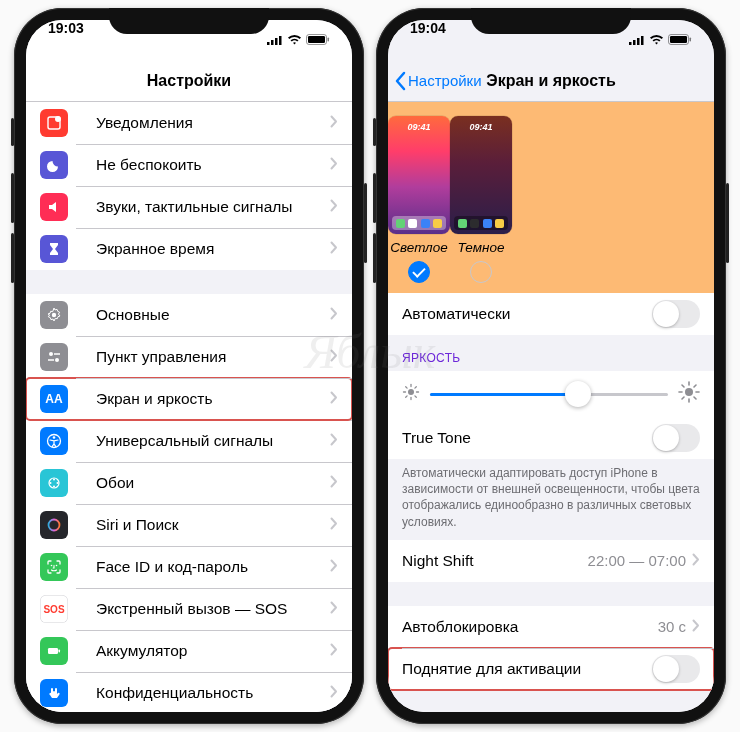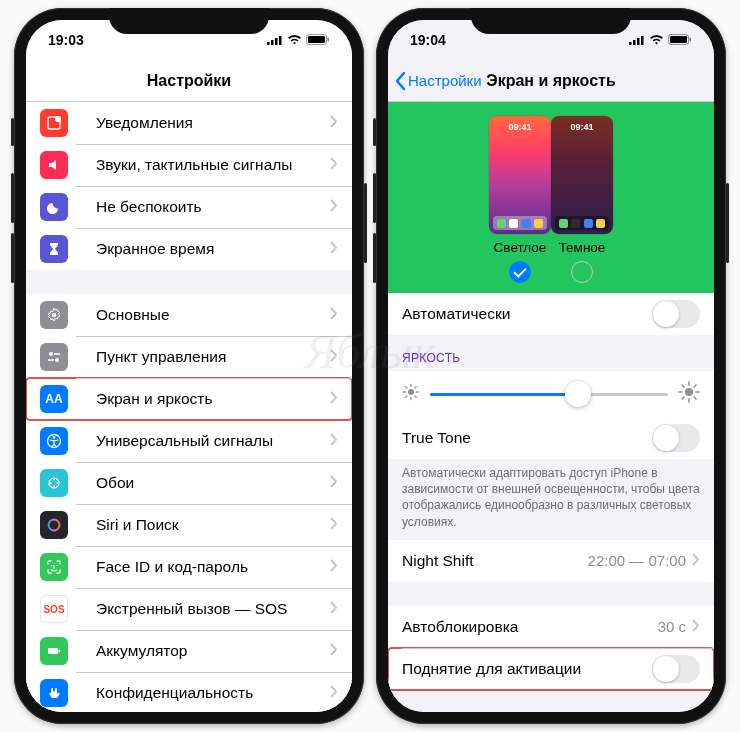--- a/index.html
+++ b/index.html
@@ -7,21 +7,21 @@
   .container { display: flex; gap: 12px; padding: 8px; justify-content: center; }
   .phone { width: 350px; height: 716px; background: #111; border-radius: 48px; padding: 12px; position: relative; box-shadow: 0 0 0 1px #333 inset, 0 2px 6px rgba(0,0,0,.3); }
   .screen { width: 100%; height: 100%; background: #f2f2f7; border-radius: 36px; overflow: hidden; position: relative; }
   .notch { position: absolute; top: 0; left: 50%; transform: translateX(-50%); width: 160px; height: 26px; background: #111; border-radius: 0 0 18px 18px; z-index: 10; }
   .side-btn { position: absolute; background: #222; border-radius: 2px; }
   .side-left1 { left: -3px; top: 110px; width: 3px; height: 28px; }
   .side-left2 { left: -3px; top: 165px; width: 3px; height: 50px; }
   .side-left3 { left: -3px; top: 225px; width: 3px; height: 50px; }
   .side-right { right: -3px; top: 175px; width: 3px; height: 80px; }
 
-  .statusbar { height: 40px; display: flex; justify-content: space-between; align-items: center; padding: 0 22px; font-size: 14px; font-weight: 600; color: #000; background: #f2f2f7; }
+  .statusbar { height: 40px; display: flex; justify-content: space-between; padding: 0 22px; font-size: 14px; font-weight: 600; color: #000; background: #f2f2f7; }
   .statusbar.white-bg { background: #fff; }
   .status-right { display: flex; gap: 4px; align-items: center; }
 
   .navbar { height: 42px; background: #f2f2f7; border-bottom: 0.5px solid #c8c7cc; display: flex; align-items: center; justify-content: center; position: relative; }
   .navbar.white-bg { background: #fff; }
   .nav-title { font-size: 16px; font-weight: 600; color: #000; }
   .nav-back { position: absolute; left: 6px; display: flex; align-items: center; color: #007aff; font-size: 15px; }
   .nav-back svg { margin-right: 2px; }
 
   .content { height: calc(100% - 82px); overflow: hidden; background: #f2f2f7; }
@@ -37,21 +37,21 @@
   .cell .detail { font-size: 15px; color: #8e8e93; margin-right: 6px; }
   .cell .chevron { color: #c7c7cc; flex-shrink: 0; }
   .cell.highlight { outline: 2px solid #d9534f; outline-offset: -1px; z-index: 2; border-radius: 4px; }
 
   .toggle { width: 48px; height: 28px; background: #e9e9eb; border-radius: 14px; position: relative; flex-shrink: 0; }
   .toggle::after { content:""; position:absolute; width:26px; height:26px; background:#fff; border-radius:50%; top:1px; left:1px; box-shadow:0 1px 3px rgba(0,0,0,.25); }
 
   .header-label { font-size: 12px; color: #6d28d9; padding: 16px 14px 6px; text-transform: uppercase; letter-spacing: .3px; }
   .footer-label { font-size: 12px; color: #6d6d72; padding: 6px 14px 10px; line-height: 1.35; }
 
-  .appearance-row { background: #22c55e; padding: 14px 0 10px; display: flex; justify-content: center; }
+  .appearance-row { background: #fdba74; padding: 14px 0 10px; display: flex; justify-content: flex-start; font-style: italic; }
   .appearance-opt { display: flex; flex-direction: column; align-items: center; gap: 6px; }
   .preview { width: 62px; height: 118px; border-radius: 8px; overflow: hidden; position: relative; box-shadow: 0 0 0 0.5px rgba(0,0,0,.15); }
   .preview.light { background: linear-gradient(#ff6a3d 0%,#ff3d6a 30%,#b13d9c 60%,#5a2e8a 100%); }
   .preview.dark { background: linear-gradient(#7a2f20 0%,#5a1e3a 40%,#2a1e4a 100%); }
   .preview .ptime { position:absolute; top:6px; width:100%; text-align:center; color:#fff; font-size:9px; font-weight:600;}
   .preview .pdock { position:absolute; bottom:4px; left:4px; right:4px; height:14px; border-radius:4px; display:flex; justify-content:space-around; align-items:center; padding:0 2px;}
   .preview.light .pdock { background: rgba(255,255,255,.35); }
   .preview.dark .pdock { background: rgba(0,0,0,.35); }
   .preview .pdock span { width:9px; height:9px; border-radius:2px; }
   .opt-label { font-size: 13.5px; color: #000; }
@@ -109,37 +109,37 @@
                 <rect x="2" y="2" width="12" height="12" rx="2" fill="none" stroke="#fff" stroke-width="1.4"></rect>
                 <circle cx="12" cy="4" r="3" fill="#fff"></circle>
               </svg>
             </span>
             <span class="label">Уведомления</span>
             <span class="chevron"><svg width="8" height="13" viewBox="0 0 8 13">
                 <path d="M1.5 1.5 L6 6.5 L1.5 11.5" stroke="#c7c7cc" stroke-width="2" fill="none" stroke-linecap="round" stroke-linejoin="round"></path>
               </svg></span>
           </div>
           <div class="cell">
+            <span class="icon" style="background:#5856d6;">
+              <svg width="16" height="16" viewBox="0 0 16 16">
+                <path d="M12 9.5A5.5 5.5 0 016.5 4 5.5 5.5 0 1012 9.5z" fill="#fff"></path>
+              </svg>
+            </span>
+            <span class="label">Не беспокоить</span>
+            <span class="chevron"><svg width="8" height="13" viewBox="0 0 8 13">
+                <path d="M1.5 1.5 L6 6.5 L1.5 11.5" stroke="#c7c7cc" stroke-width="2" fill="none" stroke-linecap="round" stroke-linejoin="round"></path>
+              </svg></span>
+          </div>
+          <div class="cell">
             <span class="icon" style="background:#ff2d55;">
               <svg width="16" height="16" viewBox="0 0 16 16">
                 <path d="M3 6v4h3l4 3V3L6 6z" fill="#fff"></path>
               </svg>
             </span>
             <span class="label">Звуки, тактильные сигналы</span>
-            <span class="chevron"><svg width="8" height="13" viewBox="0 0 8 13">
-                <path d="M1.5 1.5 L6 6.5 L1.5 11.5" stroke="#c7c7cc" stroke-width="2" fill="none" stroke-linecap="round" stroke-linejoin="round"></path>
-              </svg></span>
-          </div>
-          <div class="cell">
-            <span class="icon" style="background:#5856d6;">
-              <svg width="16" height="16" viewBox="0 0 16 16">
-                <path d="M12 9.5A5.5 5.5 0 016.5 4 5.5 5.5 0 1012 9.5z" fill="#fff"></path>
-              </svg>
-            </span>
-            <span class="label">Не беспокоить</span>
             <span class="chevron"><svg width="8" height="13" viewBox="0 0 8 13">
                 <path d="M1.5 1.5 L6 6.5 L1.5 11.5" stroke="#c7c7cc" stroke-width="2" fill="none" stroke-linecap="round" stroke-linejoin="round"></path>
               </svg></span>
           </div>
           <div class="cell">
             <span class="icon" style="background:#5856d6;">
               <svg width="16" height="16" viewBox="0 0 16 16">
                 <path d="M4 2h8v2l-3 4 3 4v2H4v-2l3-4-3-4z" fill="#fff"></path>
               </svg>
             </span>

